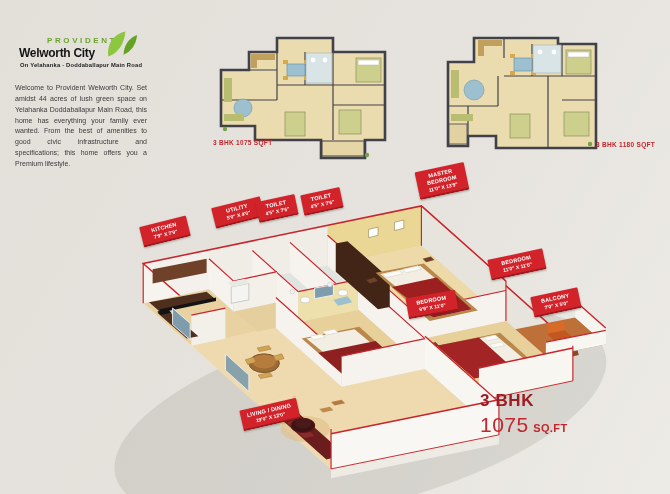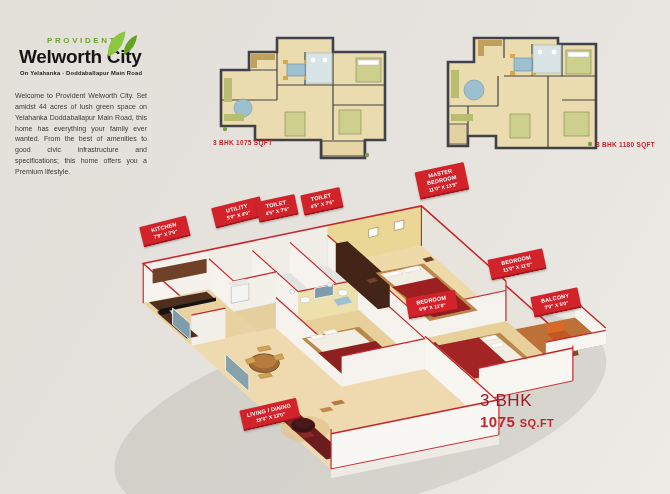--- a/index.html
+++ b/index.html
@@ -5,21 +5,21 @@
   html,body{margin:0;padding:0;}
   body{
     width:670px;height:494px;position:relative;overflow:hidden;
     background:linear-gradient(120deg,#e3e0da 0%,#e6e3de 55%,#edebe6 100%);
     font-family:"Liberation Sans",sans-serif;
   }
   
   .brand{position:absolute;left:14px;top:36px;width:152px;}
   .logo-top{font-size:8px;font-weight:700;letter-spacing:2.6px;color:#6ba32a;margin-left:33px;}
   .leaves{position:absolute;left:88px;top:-6px;width:36px;height:28px;}
-  .logo-main{font-size:19px;font-weight:700;color:#151515;letter-spacing:-0.3px;margin-left:5px;margin-top:1px;}
+  .logo-main{font-size:12px;font-weight:700;color:#151515;letter-spacing:-0.3px;margin-left:5px;margin-top:1px;}
   .tagline{font-size:5.8px;font-weight:700;color:#1c1c1c;margin-left:6px;margin-top:2px;letter-spacing:0.2px;}
   .welcome{font-size:7px;line-height:1.55;color:#3a3a3a;text-align:justify;width:132px;margin-left:1px;margin-top:15px;}
   
   .plan2d-a{position:absolute;left:215px;top:30px;width:180px;height:138px;}
   .plan2d-b{position:absolute;left:438px;top:28px;width:170px;height:130px;}
   .caption{position:absolute;font-size:6.5px;font-weight:700;color:#c1272d;letter-spacing:0.3px;}
   .caption-a{left:213px;top:139px;width:90px;}
   .caption-b{left:596px;top:141px;width:70px;}
   
   .plan3d{position:absolute;left:108px;top:168px;width:540px;height:394px;}
@@ -35,23 +35,23 @@
   .lbl-utility {left:213px;top:202px;width:46px;transform:rotate(-14deg);}
   .lbl-toilet1 {left:257px;top:198px;width:36px;transform:rotate(-12deg);}
   .lbl-toilet2 {left:302px;top:191px;width:36px;transform:rotate(-12deg);}
   .lbl-master  {left:417px;top:167px;width:46px;transform:rotate(-12deg);}
   .lbl-bedroom-r{left:489px;top:254px;width:52px;transform:rotate(-12deg);}
   .lbl-balcony {left:532px;top:292px;width:44px;transform:rotate(-12deg);}
   .lbl-bedroom-c{left:407px;top:294px;width:46px;transform:rotate(-10deg);}
   .lbl-living  {left:241px;top:404px;width:54px;transform:rotate(-13deg);}
   
   .summary{position:absolute;left:480px;top:391px;}
-  .summary .bhk{font-size:17px;font-weight:400;color:#9c1c22;letter-spacing:.6px;}
+  .summary .bhk{font-size:17px;font-weight:700;color:#9c1c22;letter-spacing:.6px;}
   .summary .row{margin-top:2px;color:#c1272d;}
-  .summary .area{font-size:15px;font-weight:700;letter-spacing:.5px;}
+  .summary .area{font-size:21px;font-weight:400;letter-spacing:.5px;}
   .summary .unit{font-size:11px;font-weight:700;letter-spacing:.4px;}
 </style>
 </head>
 <body>
 
 <div class="brand">
   <div class="logo-top">PROVIDENT</div>
   <svg class="leaves" viewBox="0 0 40 30">
     <path d="M7,29 C5,15 13,4 26,1 C25,14 18,25 7,29 Z" fill="#8dc63f"></path>
     <path d="M24,27 C24,17 30,8 39,5 C38,15 33,23 24,27 Z" fill="#64a223"></path>

